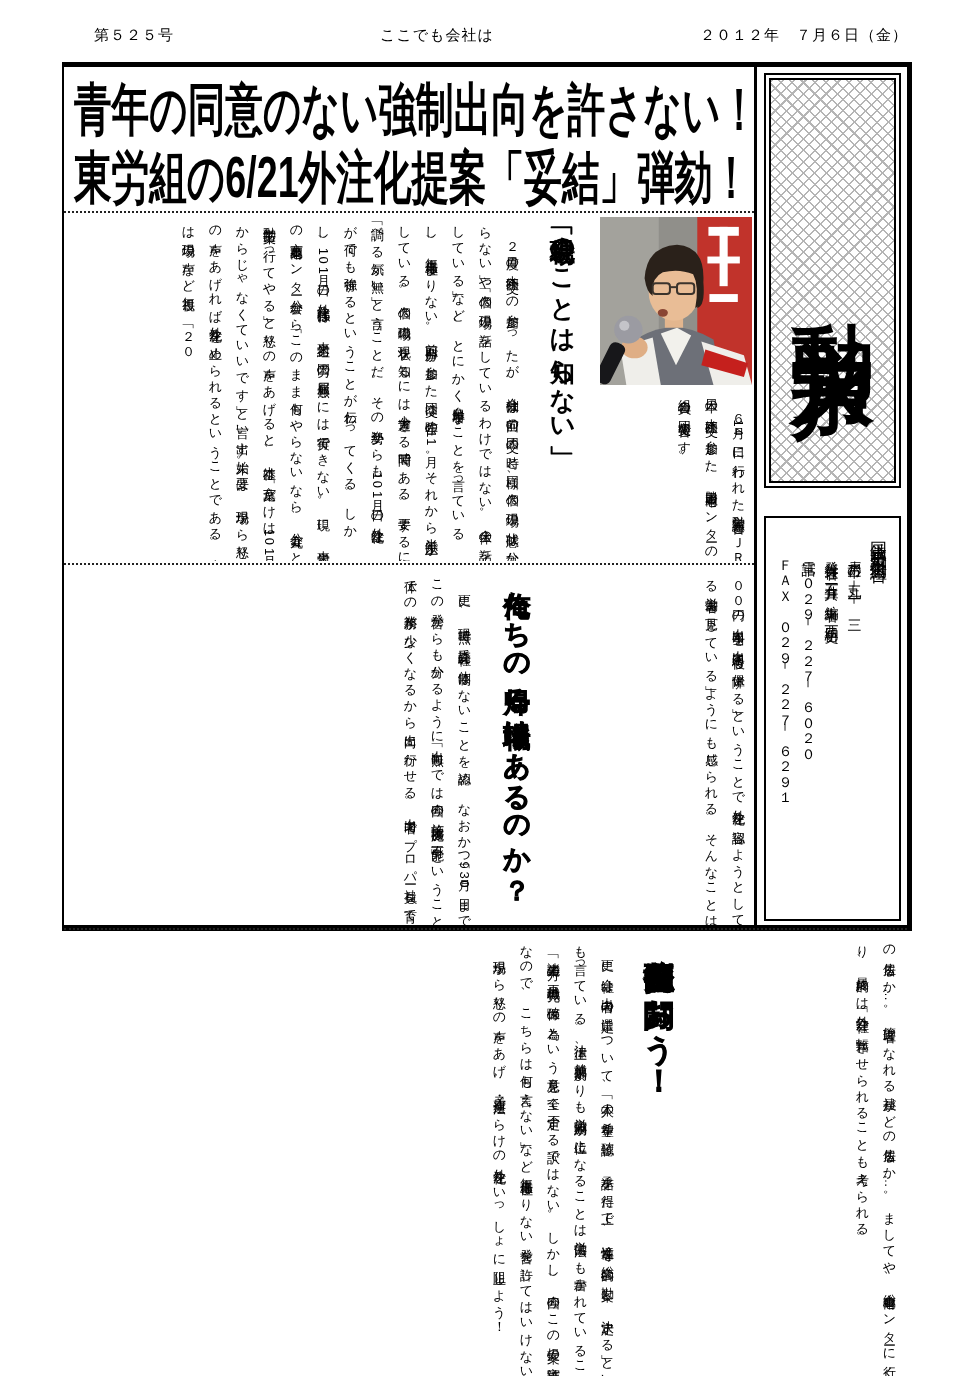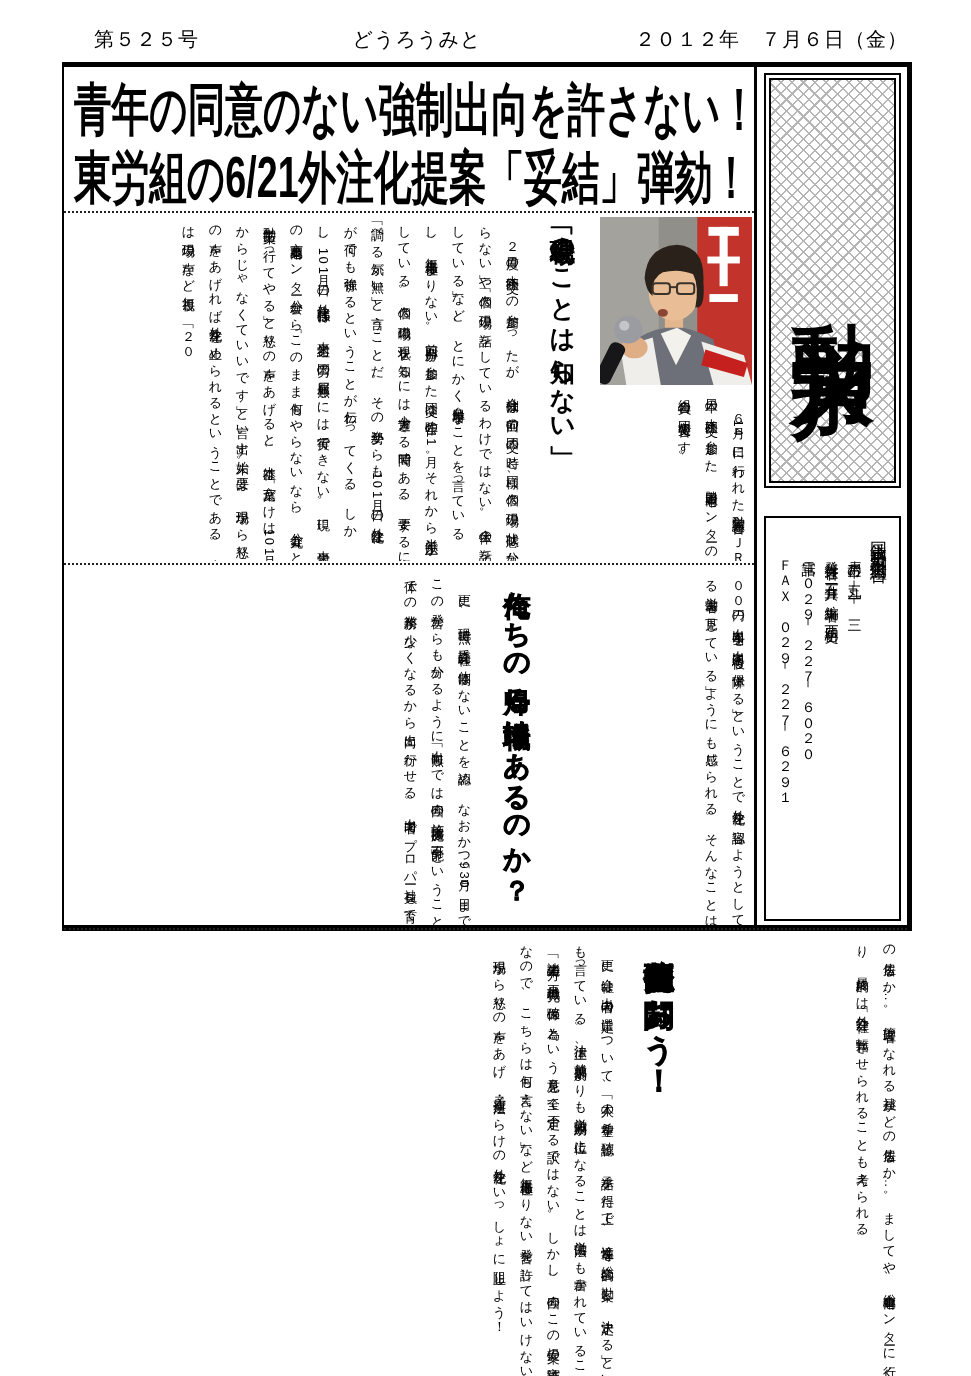--- a/index.html
+++ b/index.html
@@ -8,21 +8,21 @@
     position:relative; width:971px; height:1376px; margin:0 auto;
     background:#fff; color:#000;
     font-family:"Liberation Sans", sans-serif;
     overflow:hidden;
   }
 
   
   .top-header {
     position:absolute; top:26px; left:62px; width:848px;
     display:flex; justify-content:space-between; align-items:center;
-    font-size:20px; letter-spacing:1px;
+    font-size:15px; letter-spacing:1px;
   }
   .top-header .left { padding-left:32px; }
   .top-header .right { padding-right:2px; }
 
   
   .content-box {
     position:absolute; top:62px; left:62px; width:850px; height:869px;
     border-top:5px solid #000; border-right:5px solid #000;
     border-bottom:6px solid #000; border-left:2px solid #000;
     display:flex; flex-direction:column;
@@ -110,21 +110,21 @@
     font-family:"Liberation Mono", monospace; letter-spacing:0.5px;
   }
 </style>
 </head>
 <body>
 
 <div class="page">
 
   <div class="top-header">
     <span class="left">第５２５号</span>
-    <span class="center">どうろうみと</span>
+    <span class="center">ここでも会社は</span>
     <span class="right">２０１２年　７月６日（金）</span>
   </div>
 
   <div class="content-box">
 
     <div class="upper">
 
       <div class="main-left">
 
         <div class="headline-box">

